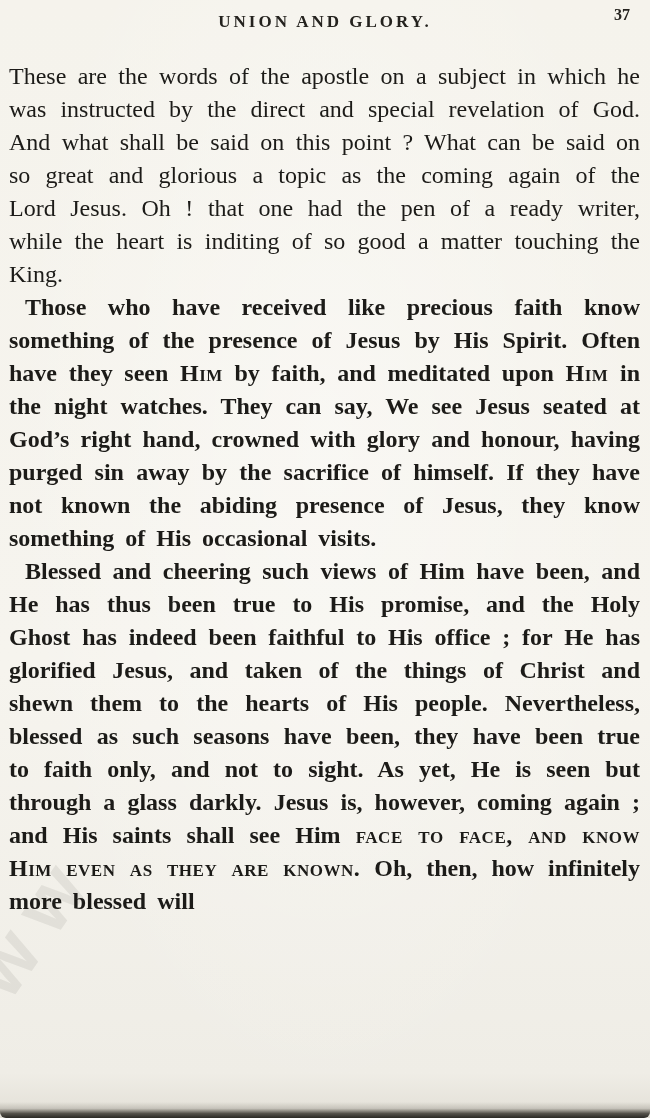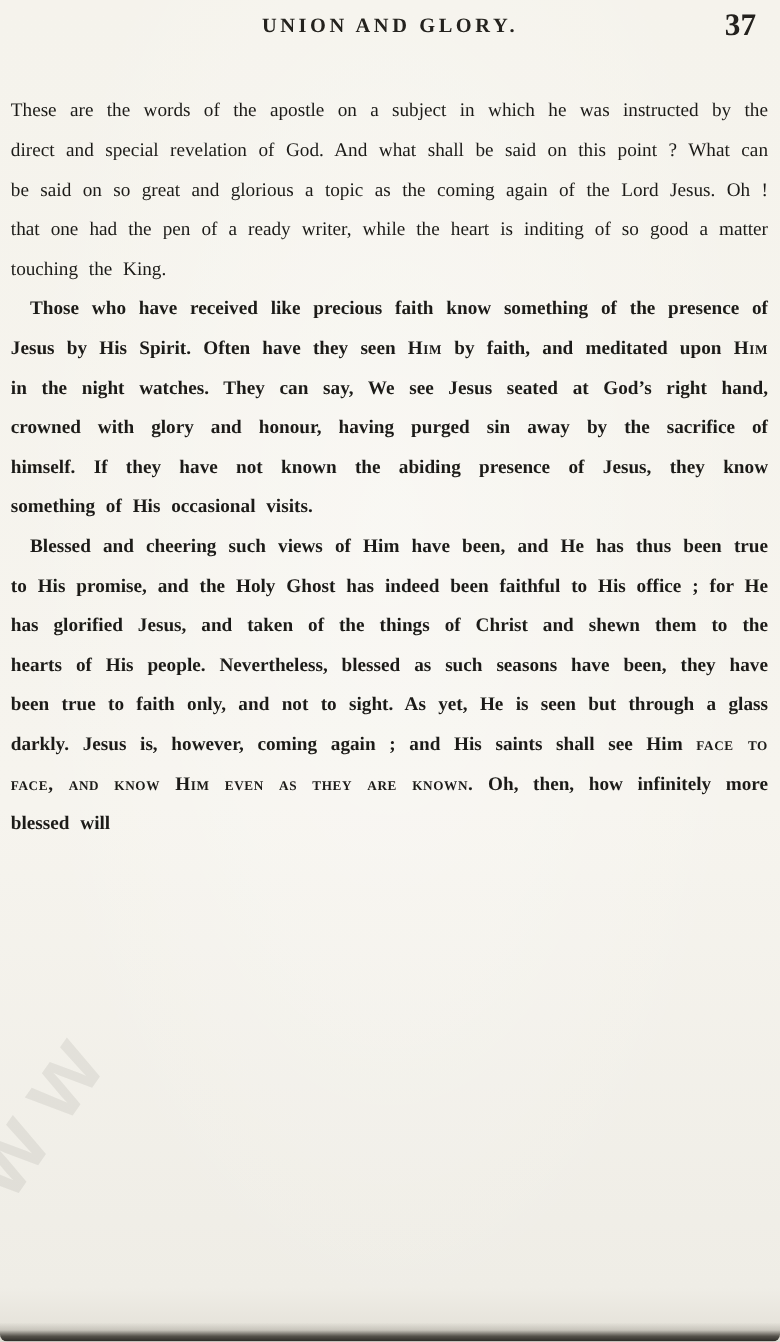--- a/index.html
+++ b/index.html
@@ -16,46 +16,46 @@
       radial-gradient(ellipse at 50% 40%, rgba(255,255,255,0.35), rgba(0,0,0,0) 70%),
       linear-gradient(180deg, #f5f3ec 0%, #f6f4ee 60%, #efede6 96%, #e2dfd6 100%);
     overflow: hidden;
     font-family: "Liberation Serif", "DejaVu Serif", serif;
     color: #1c1b18;
     box-sizing: border-box;
   }
   .running-head {
     position: relative;
     height: 34px;
-    padding-top: 28px;
+    padding-top: 12px;
   }
   .head-title {
     position: absolute;
     left: 0;
     right: 0;
     top: 12px;
     text-align: center;
     font-size: 17px;
     font-weight: bold;
     letter-spacing: 3px;
     color: #24221e;
   }
   .page-num {
     position: absolute;
     right: 20px;
     top: 6px;
-    font-size: 26px;
+    font-size: 16px;
     font-weight: bold;
     color: #24221e;
   }
   .text-block {
     position: relative;
     z-index: 2;
     padding: 14px 10px 0 9px;
-    font-size: 16px;
+    font-size: 24px;
     line-height: 33px;
     text-align: justify;
     word-spacing: 5px;
   }
   .text-block p {
     margin: 0;
   }
   .text-block p.indent {
     text-indent: 16px;
     font-weight: bold;

